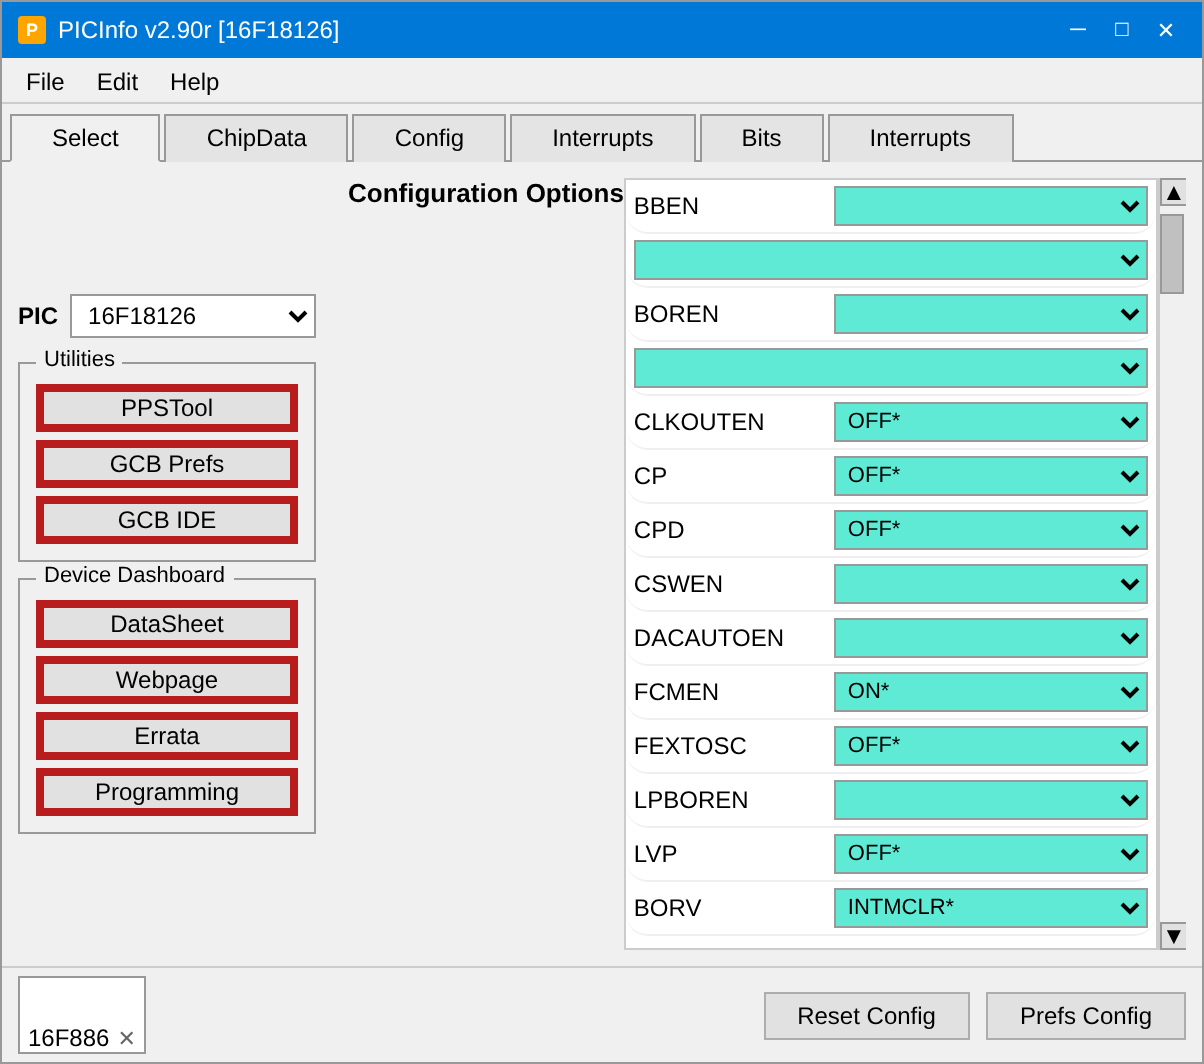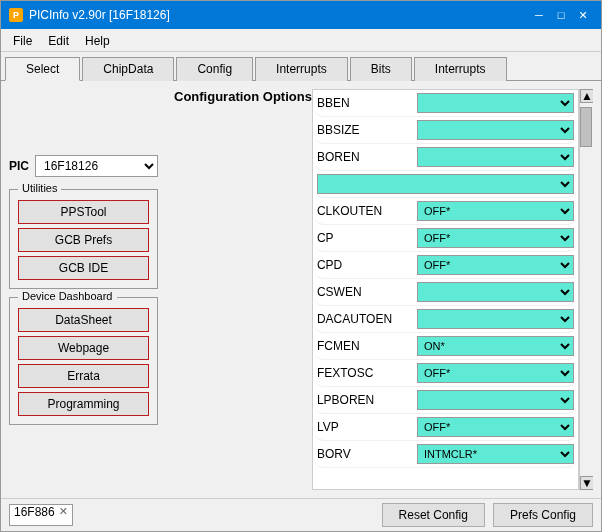--- a/index.html
+++ b/index.html
@@ -133,21 +133,21 @@
     .group-box-content {
       display: flex;
       flex-direction: column;
       gap: 4px;
       margin-top: 6px;
     }
     .util-btn {
       width: 100%;
       height: 24px;
       background: #e1e1e1;
-      border: 1px solid #b91c1c;
+      border: 4px solid #b91c1c;
       cursor: pointer;
       font-size: 12px;
     }
     .right-panel {
       flex: 1;
       padding: 8px;
       display: flex;
       flex-direction: row;
       overflow: hidden;
     }
@@ -193,24 +193,24 @@
     .bottom-bar {
       display: flex;
       align-items: center;
       padding: 4px 8px;
       border-top: 1px solid #ccc;
       background: #f0f0f0;
       gap: 8px;
     }
     .bottom-chip {
       display: flex;
-      align-items: flex-start;
+      align-items: flex-end;
       border: 1px solid #999;
       background: white;
-      height: 22px;
+      height: 39px;
       padding: 0 4px;
       gap: 4px;
     }
     .bottom-chip-text {
       font-size: 12px;
     }
     .bottom-chip-close {
       cursor: pointer;
       font-size: 11px;
       color: #666;
@@ -303,21 +303,20 @@
     <div class="right-panel">
       <div class="config-title">Configuration Options</div>
       <div style="display:flex; flex:1; overflow:hidden;">
         <div class="config-scroll">
 
         <div class="config-row">
               <span class="config-label">BBEN</span>
               <select class="config-select"><option></option></select>
             </div>
             <div class="config-row">
-              <span class="config-label">BBSIZE</span>
               <select class="config-select"><option></option></select>
             </div>
             <div class="config-row">
               <span class="config-label">BOREN</span>
               <select class="config-select"><option></option></select>
             </div>
             <div class="config-row">
               <select class="config-select"><option></option></select>
             </div>
             <div class="config-row">

